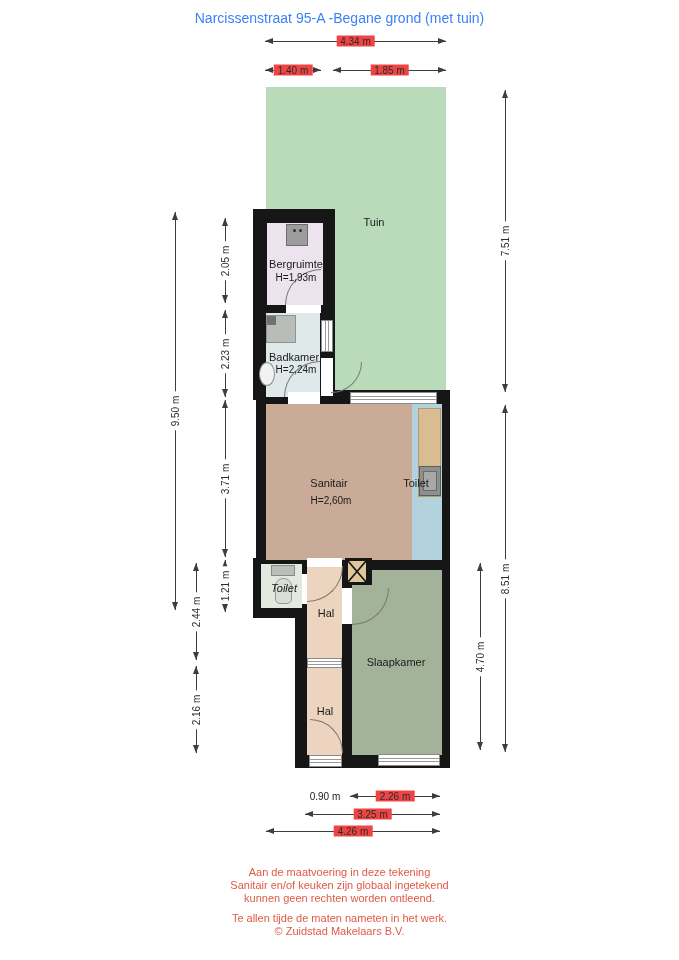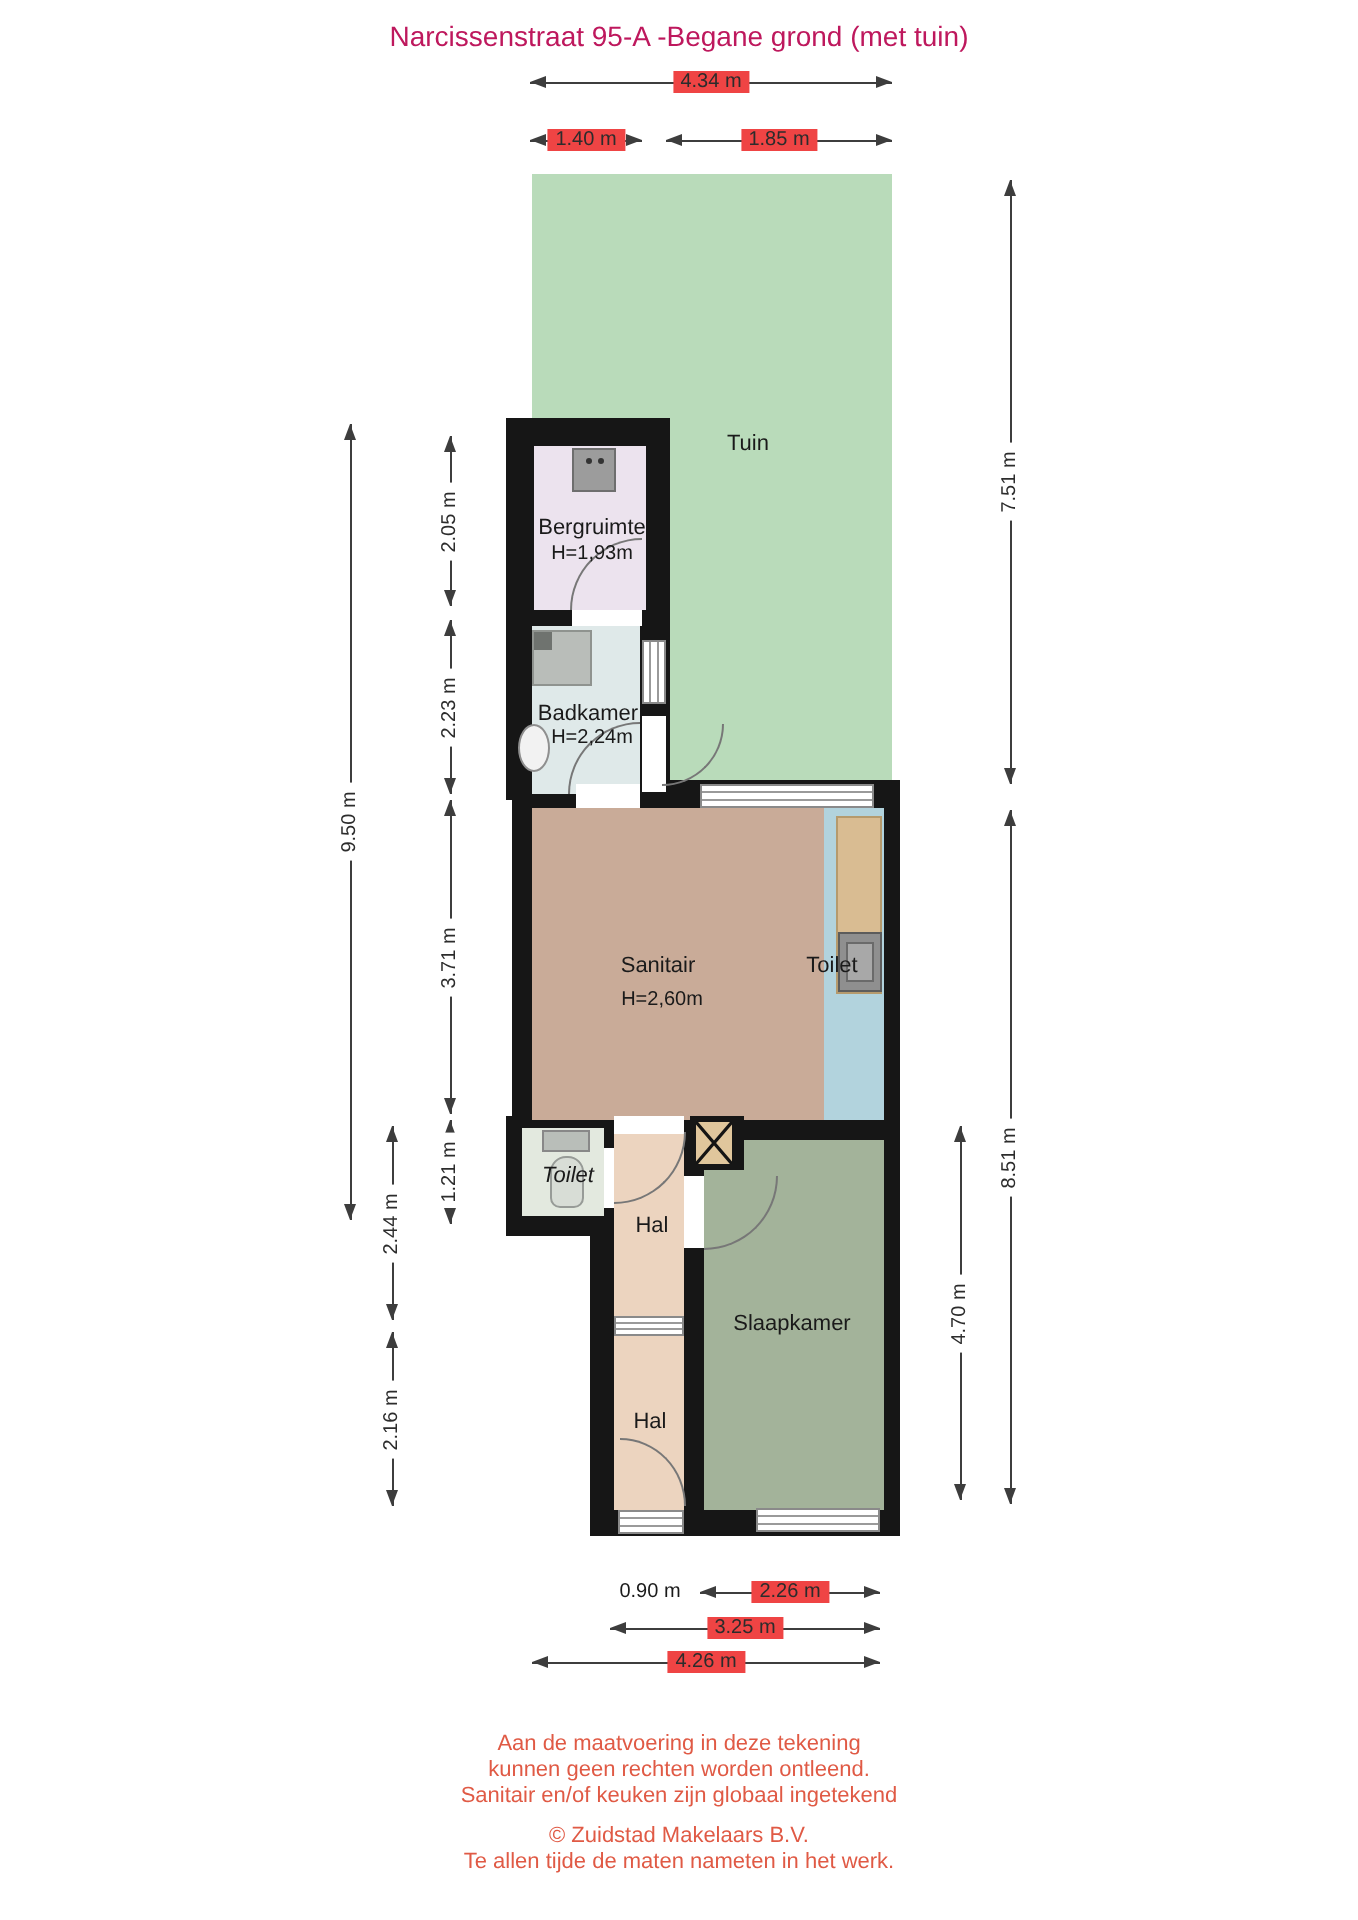--- a/index.html
+++ b/index.html
@@ -22,21 +22,21 @@
   .dim-h{position:absolute;height:0;border-top:1px solid #3d3d3d;}
   .dim-h:before{content:"";position:absolute;left:0;top:-4px;border:3.5px solid transparent;border-right:8px solid #3d3d3d;border-left:0;}
   .dim-h:after{content:"";position:absolute;right:0;top:-4px;border:3.5px solid transparent;border-left:8px solid #3d3d3d;border-right:0;}
   .dim-v{position:absolute;width:0;border-left:1px solid #3d3d3d;}
   .dim-v:before{content:"";position:absolute;top:0;left:-4px;border:3.5px solid transparent;border-bottom:8px solid #3d3d3d;border-top:0;}
   .dim-v:after{content:"";position:absolute;bottom:0;left:-4px;border:3.5px solid transparent;border-top:8px solid #3d3d3d;border-bottom:0;}
   .dim-h .dlab{position:absolute;left:50%;top:-1px;transform:translate(-50%,-50%);
                background:#ef4444;padding:0 4px;font-size:10px;color:#2c2c2c;white-space:nowrap;}
   .dim-v .dlab{position:absolute;left:-1px;top:50%;transform:translate(-50%,-50%) rotate(-90deg);
                background:#fff;padding:0 4px;font-size:10px;color:#2c2c2c;white-space:nowrap;}
-  #title{position:absolute;left:0;top:10px;width:679px;text-align:center;font-size:14px;color:#be185d;}
+  #title{position:absolute;left:0;top:10px;width:679px;text-align:center;font-size:14px;color:#3b82f6;}
   #disclaimer{position:absolute;left:0;top:866px;width:679px;text-align:center;
               font-size:11px;line-height:13px;color:var(--disclaimer);}
   #disclaimer .gap-line{height:7px;}
 </style>
 </head>
 <body>
 
 <div id="plan">
 
   <div id="title">Narcissenstraat 95-A -Begane grond (met tuin)</div>
@@ -159,20 +159,20 @@
     </div>
   <div class="dim-h" style="left:305px;top:814px;width:135px;">
     <span class="dlab">3.25 m</span>
     </div>
   <div class="dim-h" style="left:266px;top:831px;width:174px;">
     <span class="dlab">4.26 m</span>
     </div>
 
   <div id="disclaimer">
     <div>Aan de maatvoering in deze tekening</div>
+    <div>Sanitair en/of keuken zijn globaal ingetekend</div>
     <div>kunnen geen rechten worden ontleend.</div>
-    <div>Sanitair en/of keuken zijn globaal ingetekend</div>
     <div class="gap-line"></div>
+    <div>Te allen tijde de maten nameten in het werk.</div>
     <div>© Zuidstad Makelaars B.V.</div>
-    <div>Te allen tijde de maten nameten in het werk.</div>
   </div>
 
 </div>
 
 </body></html>

